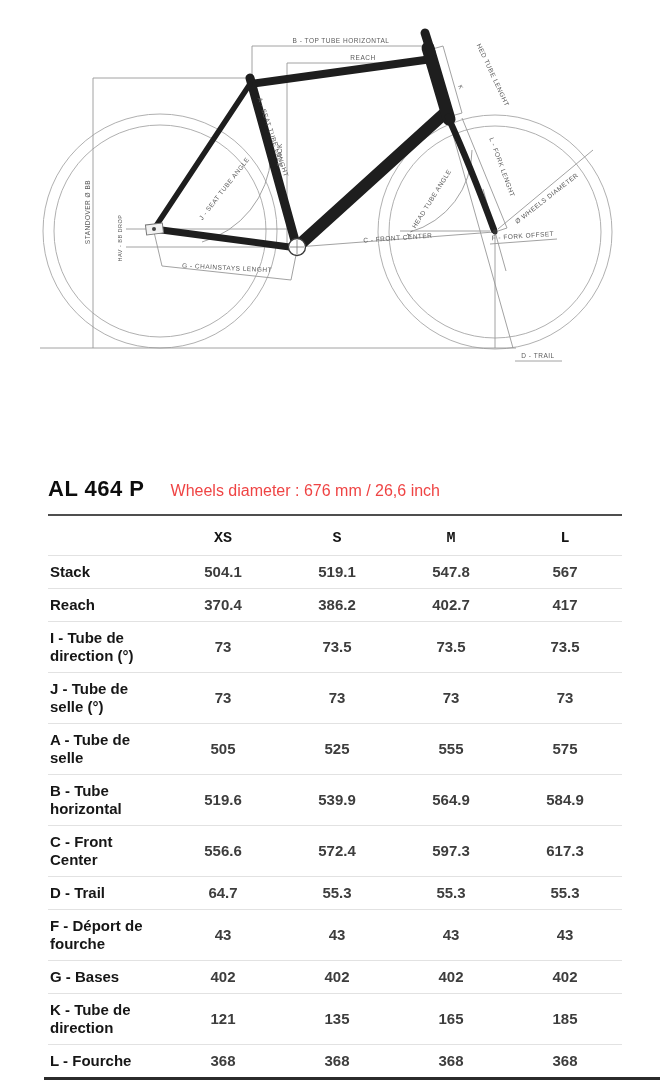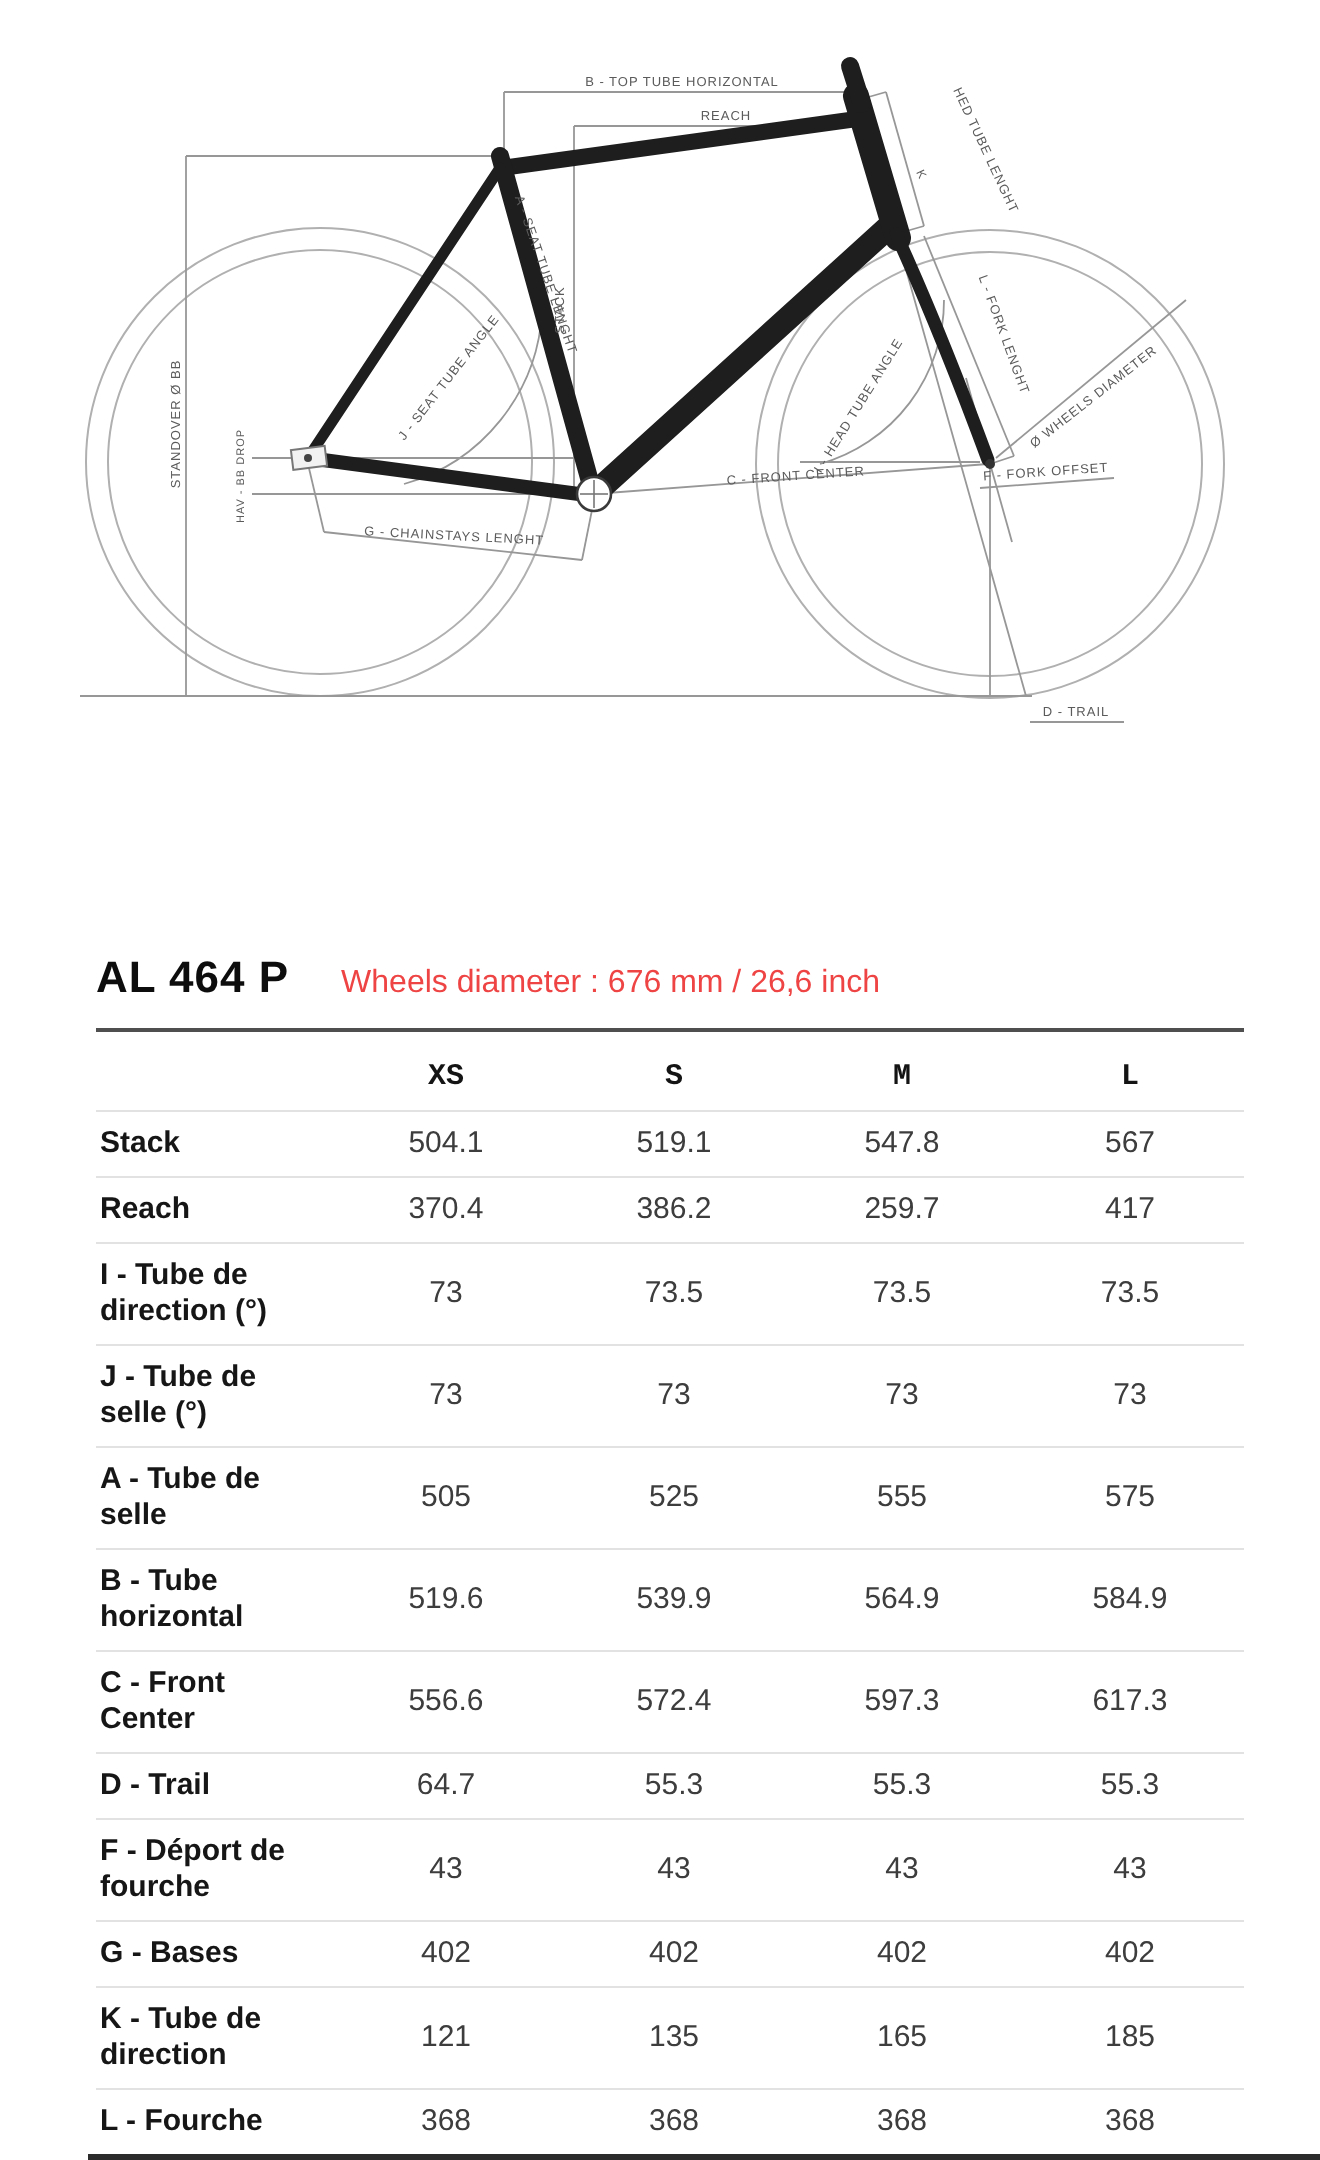--- a/index.html
+++ b/index.html
@@ -23,20 +23,21 @@
   }
   table.geom col.c-label{width:118px;}
   table.geom col.c-size{width:114px;}
   table.geom th{
     font-size:15px;font-weight:bold;text-align:center;color:#141414;
     padding:14px 0 8px 0;border-bottom:1px solid #e2e2e2;font-family:Liberation Mono, monospace;
   }
   table.geom td{
     font-size:15px;line-height:18px;vertical-align:middle;
     border-bottom:1px solid #e2e2e2;
+    font-weight:bold;
   }
   table.geom td.lab{
     font-weight:bold;text-align:left;color:#161616;padding:7px 6px 7px 2px;
   }
   table.geom td.val{
     text-align:center;color:#3d3d3d;padding:7px 0;
   }
   .bottom-edge{
     position:absolute;left:44px;right:0;bottom:0;height:3px;background:#2b2b2b;
   }
@@ -172,21 +173,21 @@
       <td class="lab">Stack</td>
       <td class="val">504.1</td>
       <td class="val">519.1</td>
       <td class="val">547.8</td>
       <td class="val">567</td>
     </tr>
     <tr>
       <td class="lab">Reach</td>
       <td class="val">370.4</td>
       <td class="val">386.2</td>
-      <td class="val">259.7</td>
+      <td class="val">402.7</td>
       <td class="val">417</td>
     </tr>
     <tr>
       <td class="lab">I - Tube de direction (°)</td>
       <td class="val">73</td>
       <td class="val">73.5</td>
       <td class="val">73.5</td>
       <td class="val">73.5</td>
     </tr>
     <tr>

